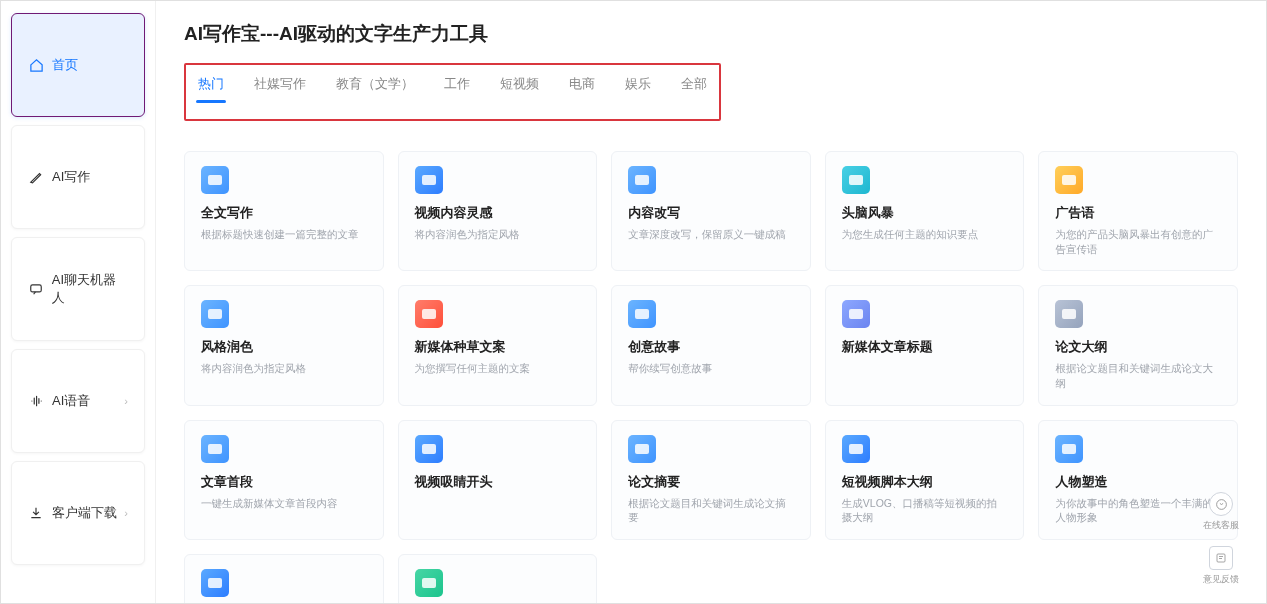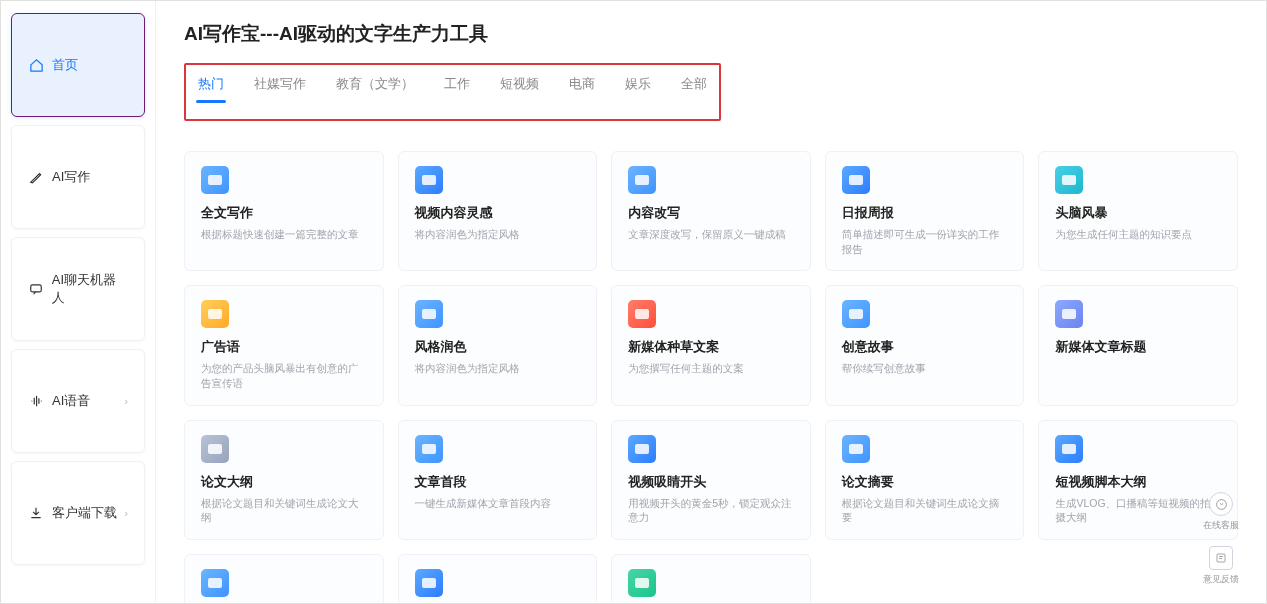--- a/index.html
+++ b/index.html
@@ -284,25 +284,20 @@
           <div class="card-icon ic-blue"></div>
           <div class="card-title">视频内容灵感</div>
           <div class="card-desc">将内容润色为指定风格</div>
         </div>
         <div class="card">
           <div class="card-icon ic-lightblue"></div>
           <div class="card-title">内容改写</div>
           <div class="card-desc">文章深度改写，保留原义一键成稿</div>
         </div>
         <div class="card">
-          <div class="card-icon ic-blue"></div>
-          <div class="card-title">日报周报</div>
-          <div class="card-desc">简单描述即可生成一份详实的工作报告</div>
-        </div>
-        <div class="card">
           <div class="card-icon ic-teal"></div>
           <div class="card-title">头脑风暴</div>
           <div class="card-desc">为您生成任何主题的知识要点</div>
         </div>
         <div class="card">
           <div class="card-icon ic-orange"></div>
           <div class="card-title">广告语</div>
           <div class="card-desc">为您的产品头脑风暴出有创意的广告宣传语</div>
         </div>
         <div class="card">
@@ -330,21 +325,20 @@
           <div class="card-desc">根据论文题目和关键词生成论文大纲</div>
         </div>
         <div class="card">
           <div class="card-icon ic-lightblue"></div>
           <div class="card-title">文章首段</div>
           <div class="card-desc">一键生成新媒体文章首段内容</div>
         </div>
         <div class="card">
           <div class="card-icon ic-blue"></div>
           <div class="card-title">视频吸睛开头</div>
-          <div class="card-desc">用视频开头的黄金5秒，锁定观众注意力</div>
         </div>
         <div class="card">
           <div class="card-icon ic-lightblue"></div>
           <div class="card-title">论文摘要</div>
           <div class="card-desc">根据论文题目和关键词生成论文摘要</div>
         </div>
         <div class="card">
           <div class="card-icon ic-blue"></div>
           <div class="card-title">短视频脚本大纲</div>
           <div class="card-desc">生成VLOG、口播稿等短视频的拍摄大纲</div>

